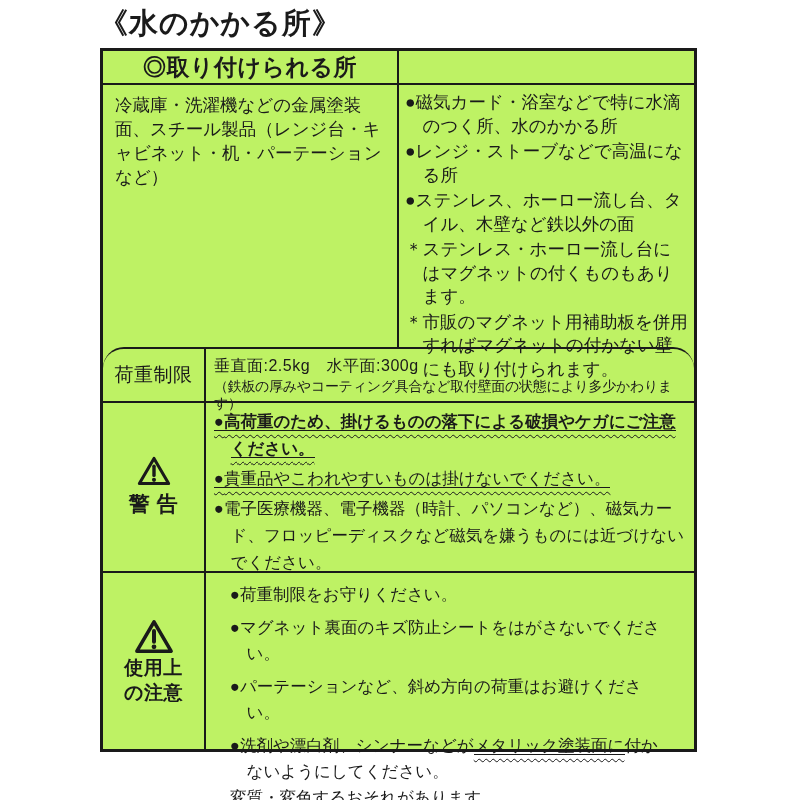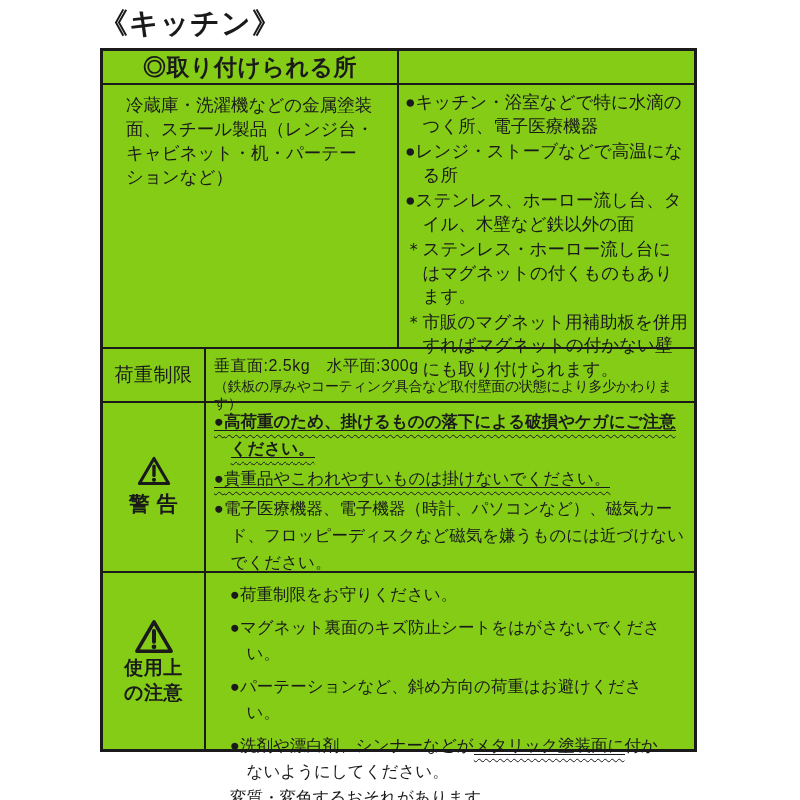--- a/index.html
+++ b/index.html
@@ -8,36 +8,36 @@
     font-family:"Liberation Sans",sans-serif;
     position:relative;overflow:hidden;
   }
   .page-title{
     position:absolute;left:99px;top:4px;
     font-size:29px;font-weight:bold;letter-spacing:1px;
   }
   .doc-table{
     position:absolute;left:100px;top:48px;width:597px;
     border:3px solid #1a1a1a;box-sizing:border-box;
-    display:flex;flex-direction:column;background:#84cc16;
+    display:flex;flex-direction:column;background:#bef264;
   }
   .t-row{display:flex;flex-direction:row;border-top:2px solid #1a1a1a;}
   .t-row.first{border-top:none;}
   .c-left{width:296px;border-right:2px solid #1a1a1a;box-sizing:border-box;flex:none;}
   .c-right{flex:1;box-sizing:border-box;}
   .c-label{width:103px;border-right:2px solid #1a1a1a;box-sizing:border-box;flex:none;
     display:flex;align-items:center;justify-content:center;text-align:center;}
   .c-content{flex:1;box-sizing:border-box;padding:6px 10px;}
   .hdr{height:32px;align-items:stretch;}
   .hdr > div{display:flex;align-items:center;justify-content:center;
     font-size:23px;font-weight:bold;letter-spacing:0.5px;}
   .r1{height:262px;}
-  .r1 .c-left{padding:8px 23px;font-size:17.5px;line-height:24px;}
+  .r1 .c-left{padding:8px 12px;font-size:17.5px;line-height:24px;}
   .r1 .c-right{padding:6px 5px 5px 6px;font-size:17.5px;line-height:23.5px;}
-  .r2{height:52px;}
+  .r2{height:52px;border-radius:21px;}
   .r3{height:36px;}
   .r4{height:168px;}
   .r5{height:176px;}
   .label-txt{font-size:19px;font-weight:500;letter-spacing:0.5px;}
   .load-value{font-size:16px;line-height:25px;letter-spacing:0.5px;}
   .load-note{font-size:14px;line-height:17px;letter-spacing:-0.3px;}
   .material-value{font-size:17px;line-height:24px;display:flex;align-items:center;height:100%;box-sizing:border-box;}
   .r2 .c-content{padding:4px 8px;}
   .r3 .c-content{padding:0 8px;}
   .hang{padding-left:1em;text-indent:-1em;}
@@ -57,32 +57,32 @@
   .warn-label{display:flex;flex-direction:column;align-items:center;justify-content:center;gap:4px;}
   .warn-label .label-txt{font-size:21px;font-weight:bold;}
   .usage-label{display:flex;flex-direction:column;justify-content:center;gap:2px;}
   .usage-label .label-txt{font-size:19px;font-weight:bold;line-height:23px;}
   .tri{display:block;}
   .line2{display:block;}
 </style>
 </head>
 <body>
 
-<div class="page-title">《キッチン》</div>
+<div class="page-title">《水のかかる所》</div>
 
 <div class="doc-table">
 
   <div class="t-row hdr first">
     <div class="c-left">◎取り付けられる所</div>
   </div>
 
   <div class="t-row r1">
     <div class="c-left">冷蔵庫・洗濯機などの金属塗装面、スチール製品（レンジ台・キャビネット・机・パーテーションなど）</div>
     <div class="c-right">
-      <div class="li hang"><span>●</span><span>キッチン・浴室などで特に水滴のつく所、電子医療機器</span></div>
+      <div class="li hang"><span>●</span><span>磁気カード・浴室などで特に水滴のつく所、水のかかる所</span></div>
       <div class="li hang"><span>●</span><span>レンジ・ストーブなどで高温になる所</span></div>
       <div class="li hang"><span>●</span><span>ステンレス、ホーロー流し台、タイル、木壁など鉄以外の面</span></div>
       <div class="li hang"><span>＊</span><span>ステンレス・ホーロー流し台にはマグネットの付くものもあります。</span></div>
       <div class="li hang"><span>＊</span><span>市販のマグネット用補助板を併用すればマグネットの付かない壁にも取り付けられます。</span></div>
     </div>
   </div>
 
   <div class="t-row r2">
     <div class="c-label">
         <span class="label-txt">荷重制限</span>

